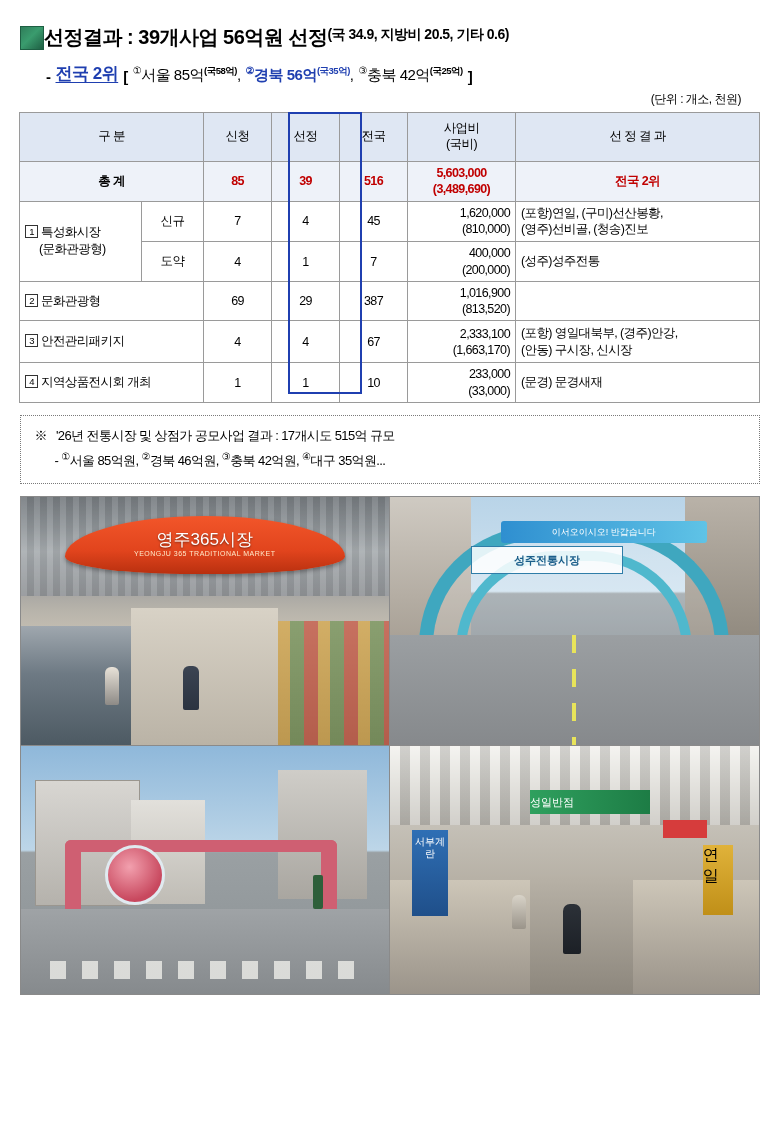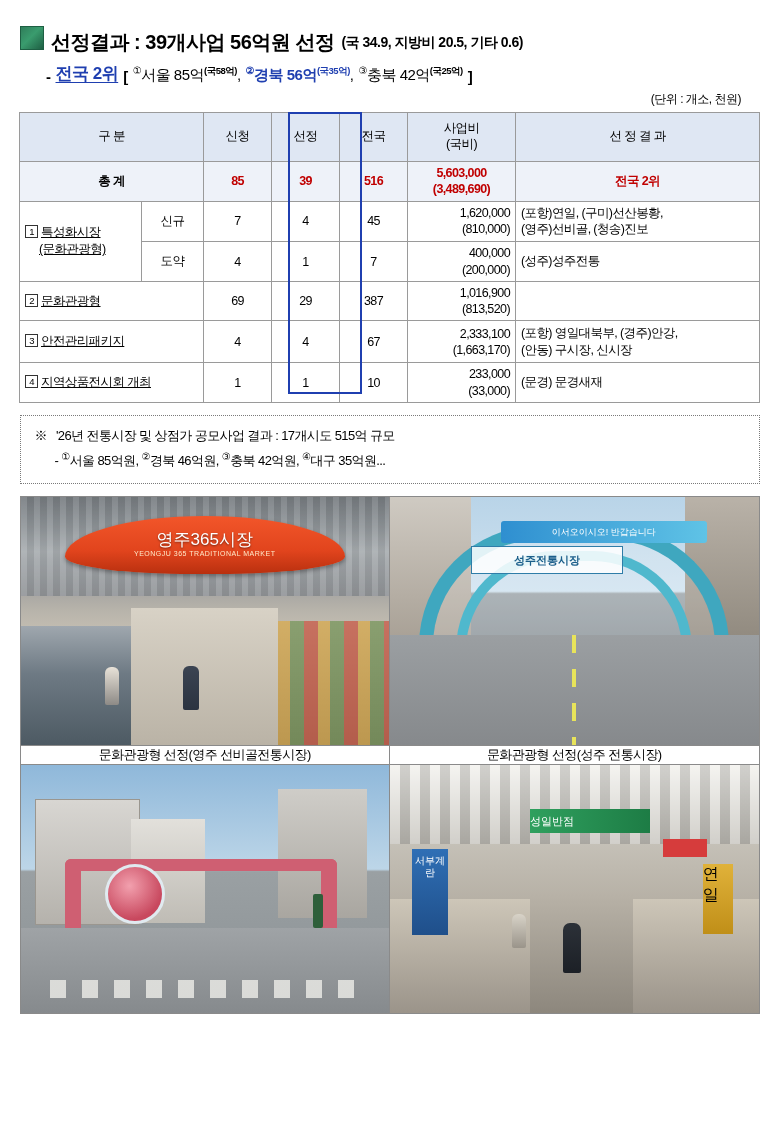--- a/index.html
+++ b/index.html
@@ -19,22 +19,20 @@
     width: 779px;
     height: 1141px;
     box-sizing: border-box;
     padding: 18px 16px 8px 16px;
     position: relative;
   }
 
   
   .hdr-line1 {
     display: flex;
-    align-items: flex-end;
-    gap: 7px;
     margin: 8px 0 0 4px;
   }
   .hdr-marker {
     width: 22px;
     height: 22px;
     background: linear-gradient(135deg, #2f7d5a 0%, #3a9c6e 45%, #1e5f43 100%);
     border: 1px solid #1e5f43;
     display: inline-block;
     margin-bottom: 3px;
     flex: none;
@@ -103,21 +101,21 @@
   .row-total td {
     background: #eef2f9;
     height: 26px;
     text-align: center;
     font-weight: bold;
   }
   .red { color: #c00000; }
   .num { text-align: center; }
   .cost { text-align: right; line-height: 1.3; }
   .result { text-align: left; line-height: 1.35; padding-left: 7px; }
-  .cat { text-align: left; padding-left: 7px; line-height: 1.35; text-decoration: underline; }
+  .cat { text-align: left; padding-left: 7px; line-height: 1.35; }
   .numbox {
     display: inline-block;
     border: 1px solid #333;
     font-size: 9.5px;
     line-height: 11px;
     width: 11px;
     height: 11px;
     text-align: center;
     margin-right: 3px;
     vertical-align: 1px;
@@ -565,24 +563,20 @@
           <div class="bldg-r"></div>
           <div class="arch"></div>
           <div class="arch2"></div>
           <div class="banner">이서오이시오! 반갑습니다</div>
           <div class="sign">성주전통시장</div>
           <div class="road"></div>
         </div>
       </td>
     </tr>
     <tr>
-      <td class="cap">문화관광형 선정(영주 선비골전통시장)</td>
-      <td class="cap">문화관광형 선정(성주 전통시장)</td>
-    </tr>
-    <tr>
       <td>
         <div class="ph p3">
           <div class="bldgA"></div>
           <div class="bldgB"></div>
           <div class="bldgC"></div>
           <div class="gate"></div>
           <div class="medal"></div>
           <div class="road"></div>
           <div class="cross"></div>
           <div class="signal"></div>

